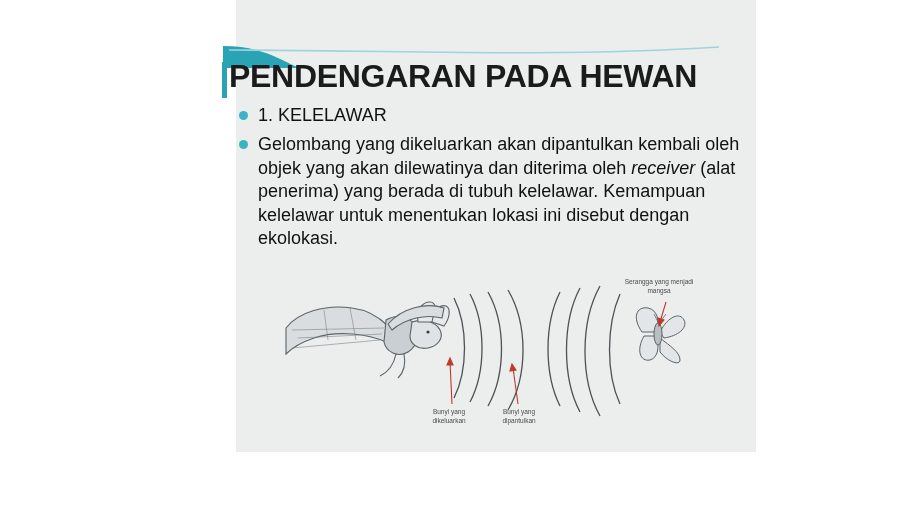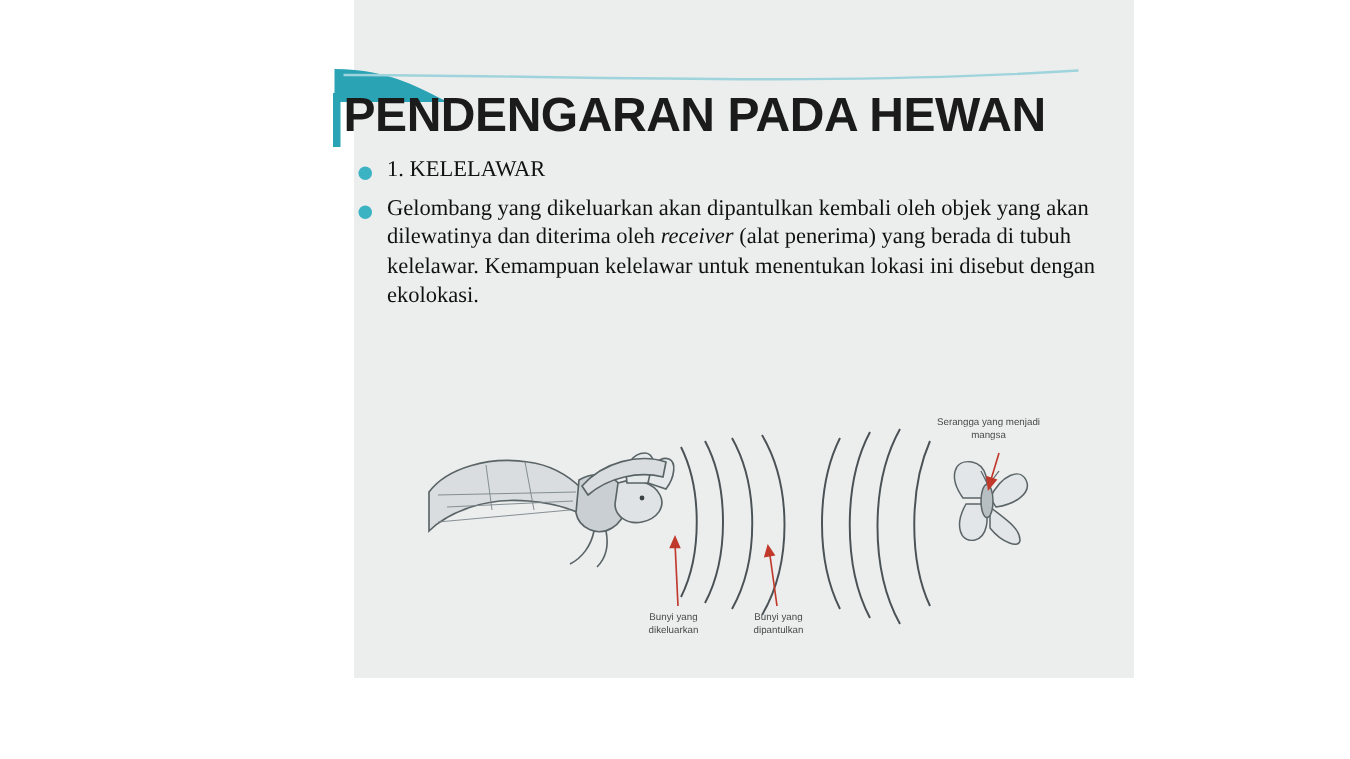--- a/index.html
+++ b/index.html
@@ -71,22 +71,22 @@
   .bullet-dot {
     flex: 0 0 auto;
     width: 9px;
     height: 9px;
     border-radius: 50%;
     background: #3bb3c3;
     margin-top: 7px;
     margin-right: 10px;
   }
   .bullet-text {
-    font-family: Liberation Serif, serif;
-    font-size: 15px;
+    font-family: Liberation Sans, sans-serif;
+    font-size: 18px;
     line-height: 1.30;
     color: #111111;
   }
   .bullet-text em {
     font-style: italic;
     text-align: center;
   }
   .figure {
     position: absolute;
     left: 225px;

